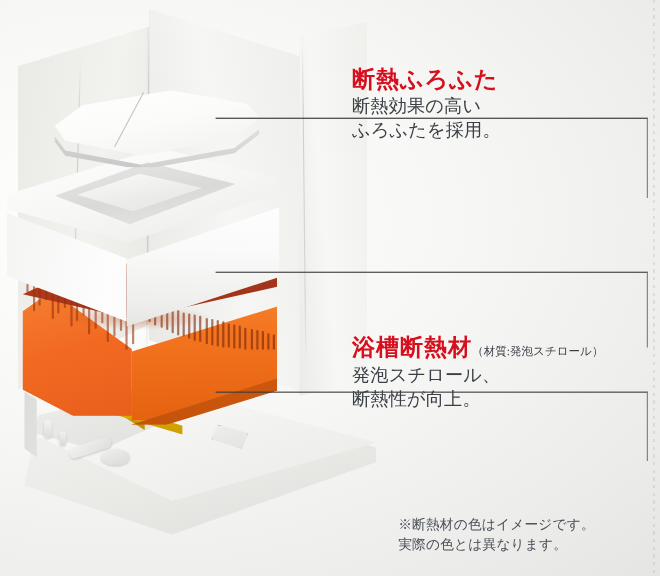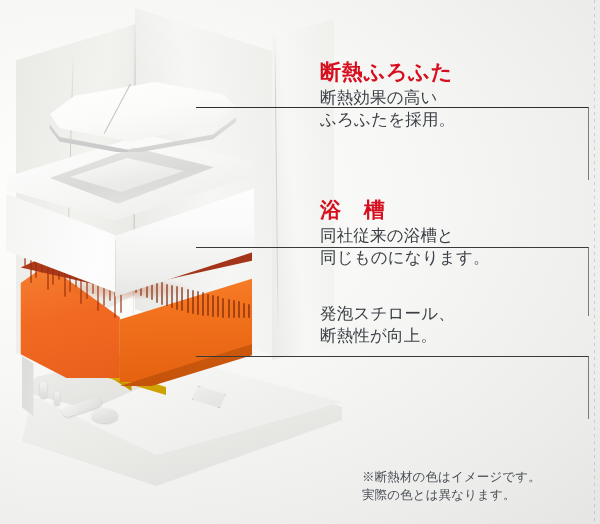--- a/index.html
+++ b/index.html
@@ -205,21 +205,21 @@
     color:#d60f1e;font-weight:700;letter-spacing:.04em;
     font-family:"Liberation Serif","DejaVu Serif",serif;
   }
   .cnote{
     color:#3c4146;font-size:10.5px;letter-spacing:0;
     font-family:"Liberation Serif","DejaVu Serif",serif;
   }
   .cbody{
     color:#3a3f45;font-size:16.5px;line-height:1.34;
     letter-spacing:.01em;
-    font-family:Liberation Sans, sans-serif;
+    font-family:Liberation Serif, serif;
     white-space:pre-line;
   }
   .c1{left:320px;top:58px;}
   .c1 .ctitle{font-size:21px;}
   .c2{left:320px;top:196px;}
   .c2 .ctitle{font-size:21px;}
   .c3{left:320px;top:302px;}
   .c3 .ctitle{font-size:21px;}
 
   
@@ -344,26 +344,24 @@
   <div class="bracket b2"></div>
   <div class="bracket b3"></div>
   <div class="dotline"></div>
 
   <div class="callout c1">
     <div class="ctitle">断熱ふろふた</div>
     <div class="cbody">断熱効果の高い
 ふろふたを採用。</div>
   </div>
 
-  <div class="callout c2">
-    <div class="ctitle">浴　槽</div>
-    <div class="cbody">同社従来の浴槽と
-同じものになります。</div>
-  </div>
 
   <div class="callout c3">
+    <div style="white-space:nowrap;">
+      <span class="ctitle">浴槽断熱材</span><span class="cnote">（材質:発泡スチロール）</span>
+    </div>
     <div class="cbody">発泡スチロール、
 断熱性が向上。</div>
   </div>
 
   <div class="footnote">※断熱材の色はイメージです。
 実際の色とは異なります。</div>
 </div>
 
 </body></html>

